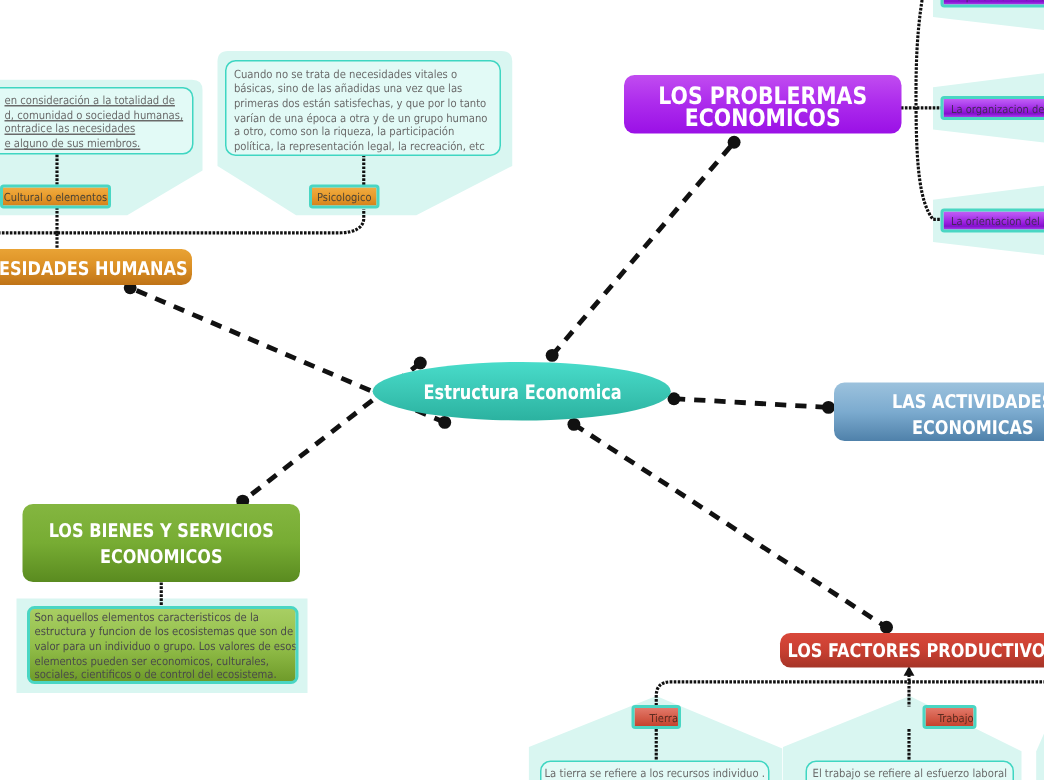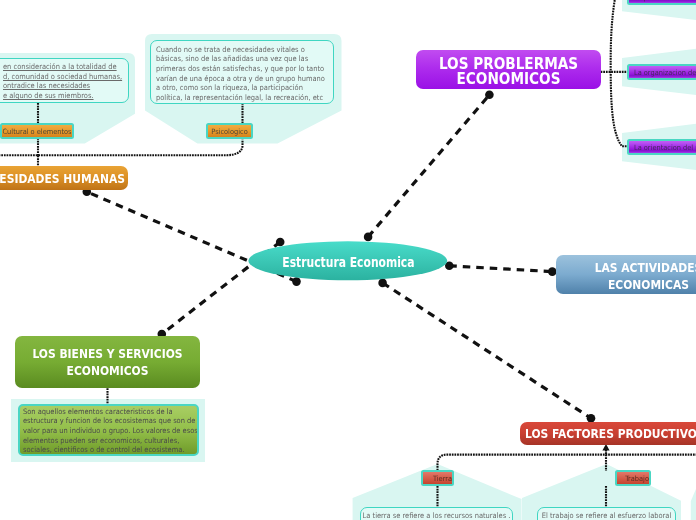--- a/index.html
+++ b/index.html
@@ -188,19 +188,19 @@
 ontradice las necesidades
 e alguno de sus miembros.</span>
   </div>
   <div class="notebox note-green" id="note-bienes">
     <span>Son aquellos elementos caracteristicos de la estructura y funcion de los ecosistemas que son de valor para un individuo o grupo. Los valores de esos elementos pueden ser economicos, culturales, sociales, cientificos o de control del ecosistema.</span>
   </div>
   <div class="notebox note-plain" id="note-psicologico">
     <span>Cuando no se trata de necesidades vitales o básicas, sino de las añadidas una vez que las primeras dos están satisfechas, y que por lo tanto varían de una época a otra y de un grupo humano a otro, como son la riqueza, la participación política, la representación legal, la recreación, etc</span>
   </div>
   <div class="notebox note-plain" id="note-tierra">
-    <span>La tierra se refiere a los recursos naturales .</span>
+    <span>La tierra se refiere a los recursos individuo .</span>
   </div>
   <div class="notebox note-plain" id="note-trabajo">
     <span>El trabajo se refiere al esfuerzo laboral</span>
   </div>
 
 </div>
 
 </body></html>

